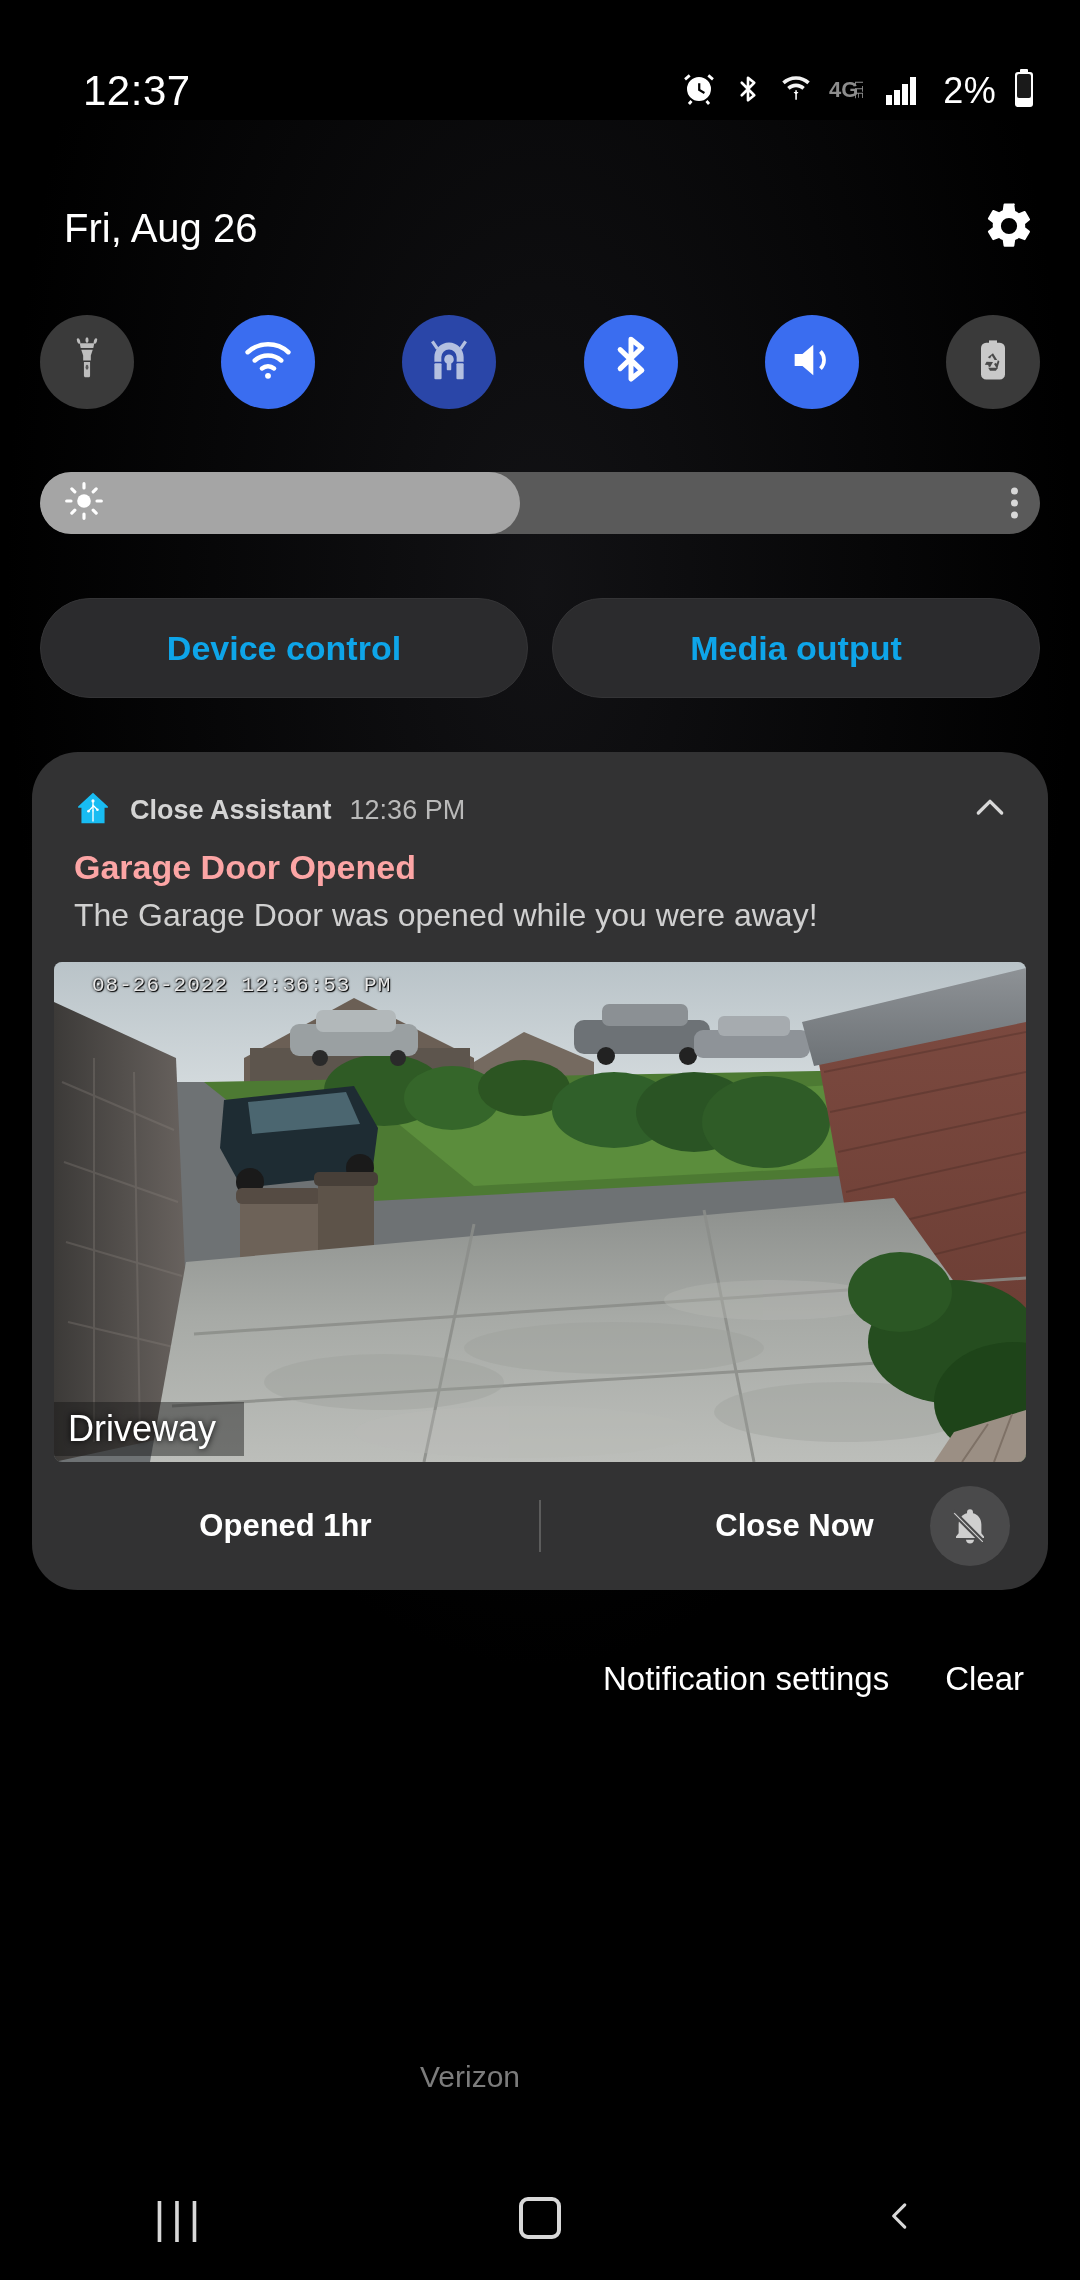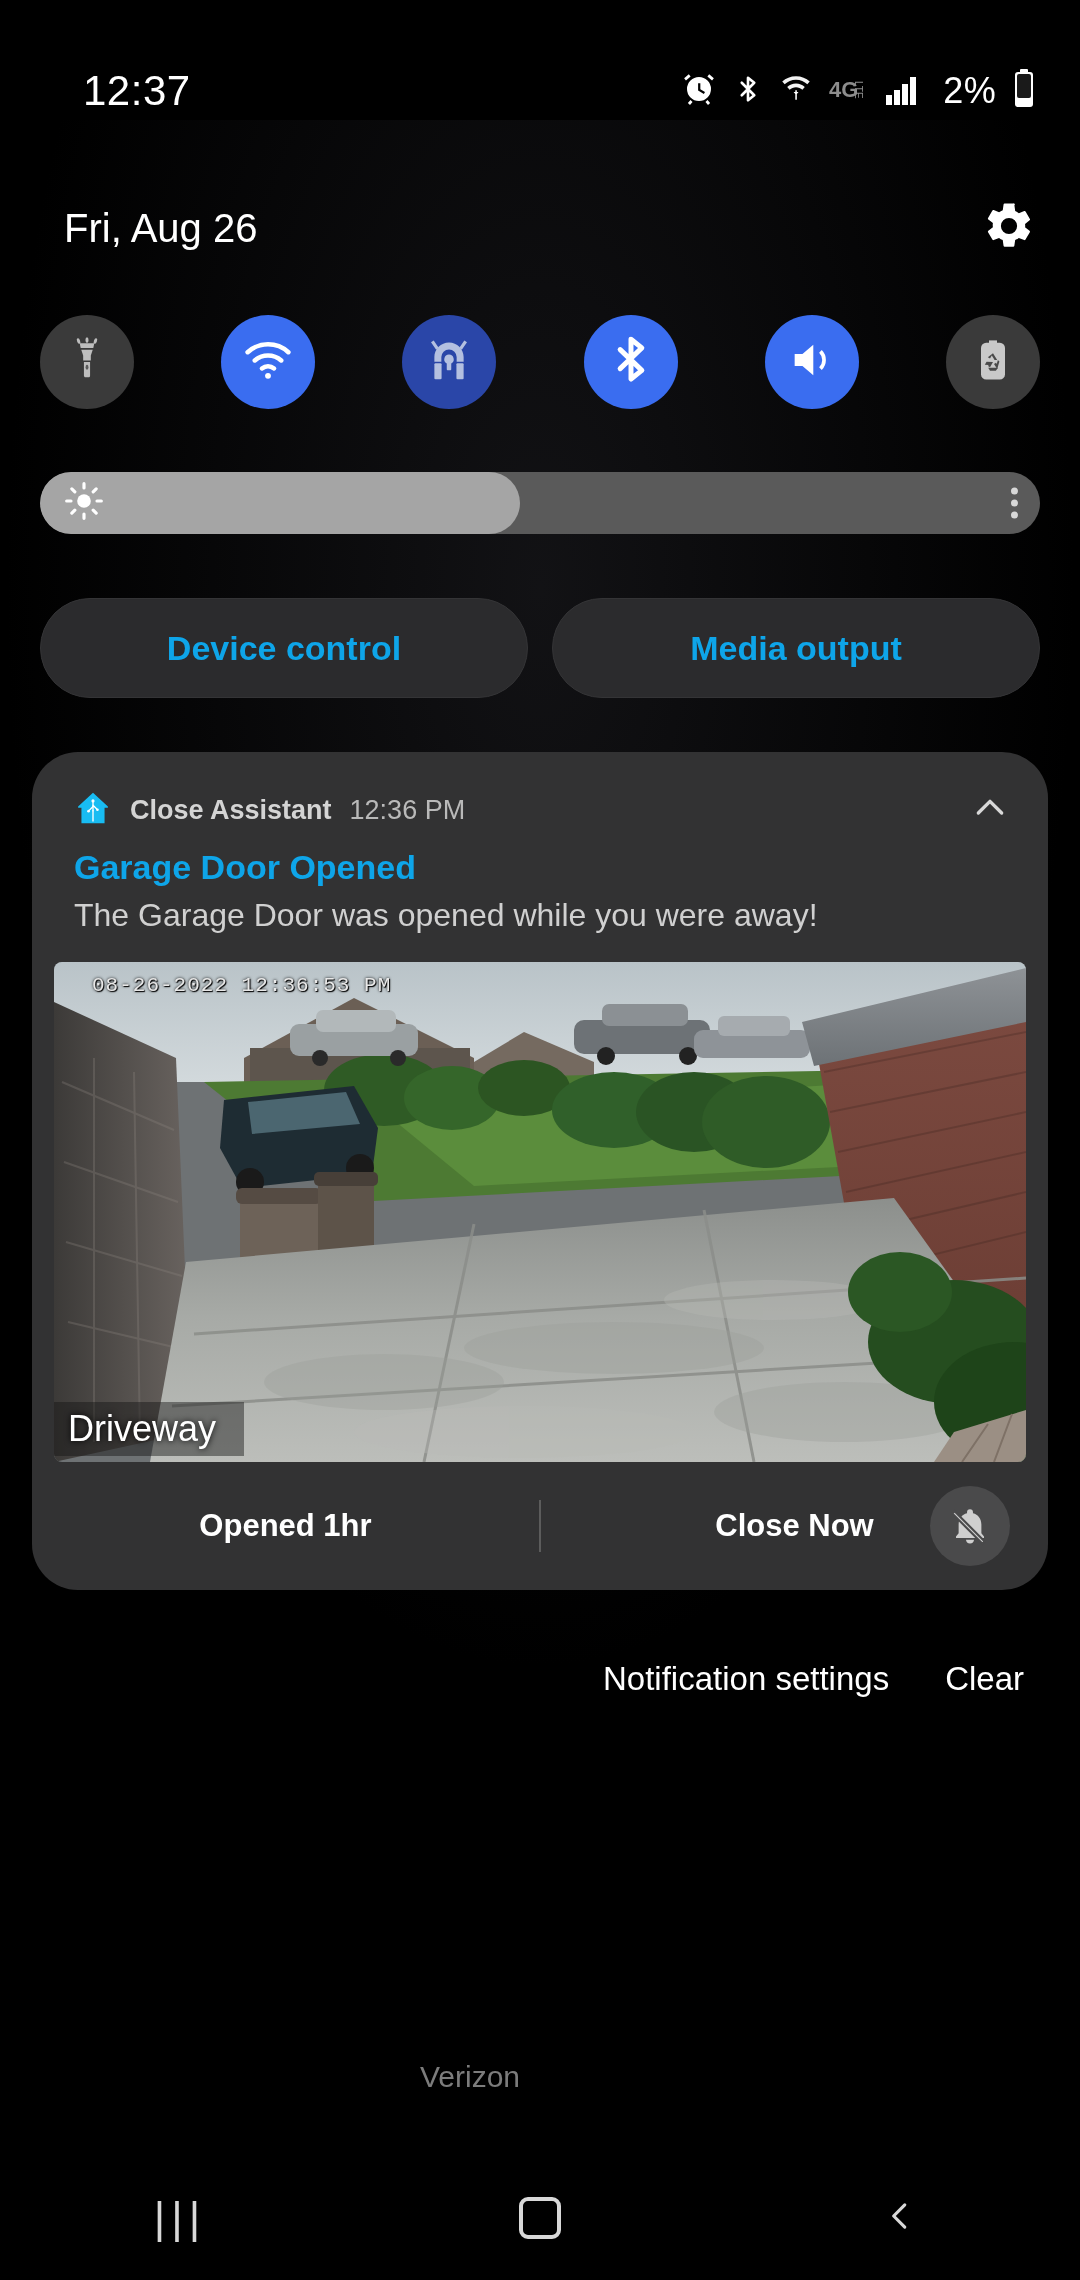--- a/index.html
+++ b/index.html
@@ -120,21 +120,21 @@
     padding: 36px 38px 0 42px;
   }
   #ha-logo { flex: 0 0 auto; margin-right: 18px; }
   #notif-app-name {
     color: #d4d4d4; font-size: 27px; font-weight: bold;
   }
   #notif-time { color: #b9b9b9; font-size: 27px; margin-left: 18px; }
   #notif-collapse { margin-left: auto; cursor: pointer; }
 
   #notif-title {
-    color: #0ea5e9; font-size: 34px; font-weight: bold;
+    color: #fca5a5; font-size: 34px; font-weight: bold;
     padding: 16px 42px 0 42px;
   }
   #notif-body {
     color: #d0d0d0; font-size: 32px;
     padding: 10px 42px 0 42px;
   }
 
   
   #cam-wrap {
     margin: 28px 22px 0 22px;

